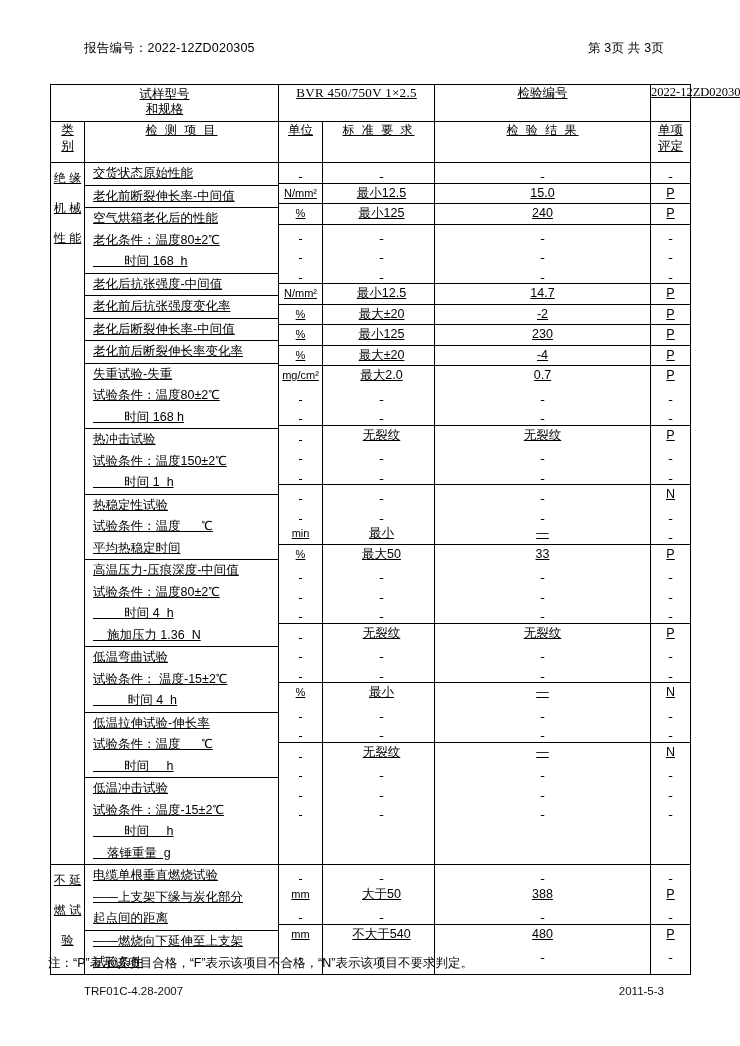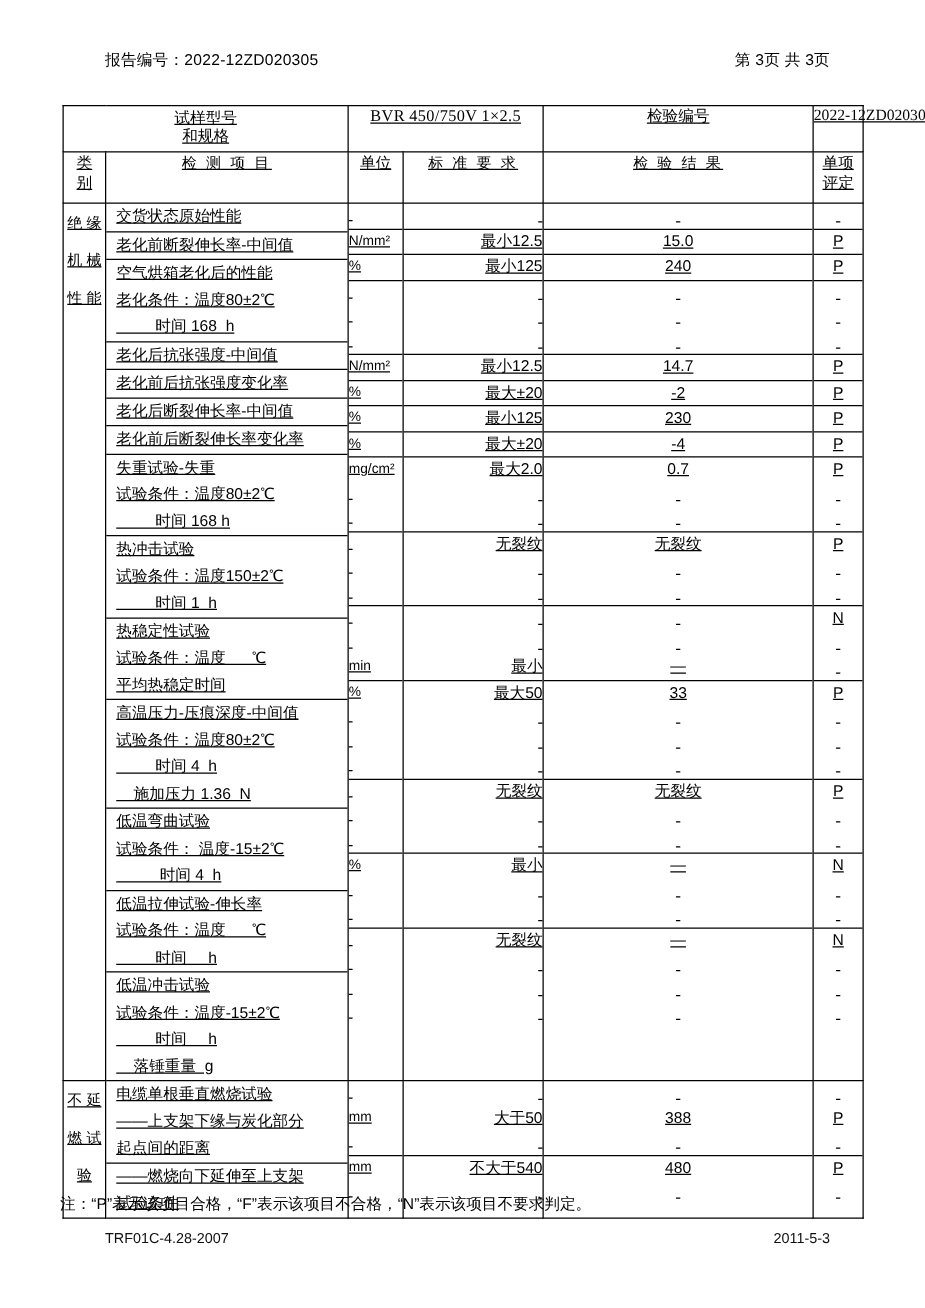--- a/index.html
+++ b/index.html
@@ -98,27 +98,28 @@
     font-family: "Liberation Sans", sans-serif;
     white-space: pre;
     line-height: 19.5px;
     height: 19.5px;
   }
   .unitcell, .stdcell, .rescell, .evalcell {
     padding: 0;
   }
   .uline {
     font-size: 11px;
+    text-align: center;
     line-height: 19.5px;
     height: 19.5px;
     font-family: "Liberation Sans", sans-serif;
   }
   .sline {
     font-size: 12.5px;
-    text-align: right;
+    text-align: center;
     padding-left: 6px;
     line-height: 19.5px;
     height: 19.5px;
     font-family: "Liberation Sans", sans-serif;
   }
   .rline {
     font-size: 12.5px;
     text-align: center;
     line-height: 19.5px;
     height: 19.5px;

